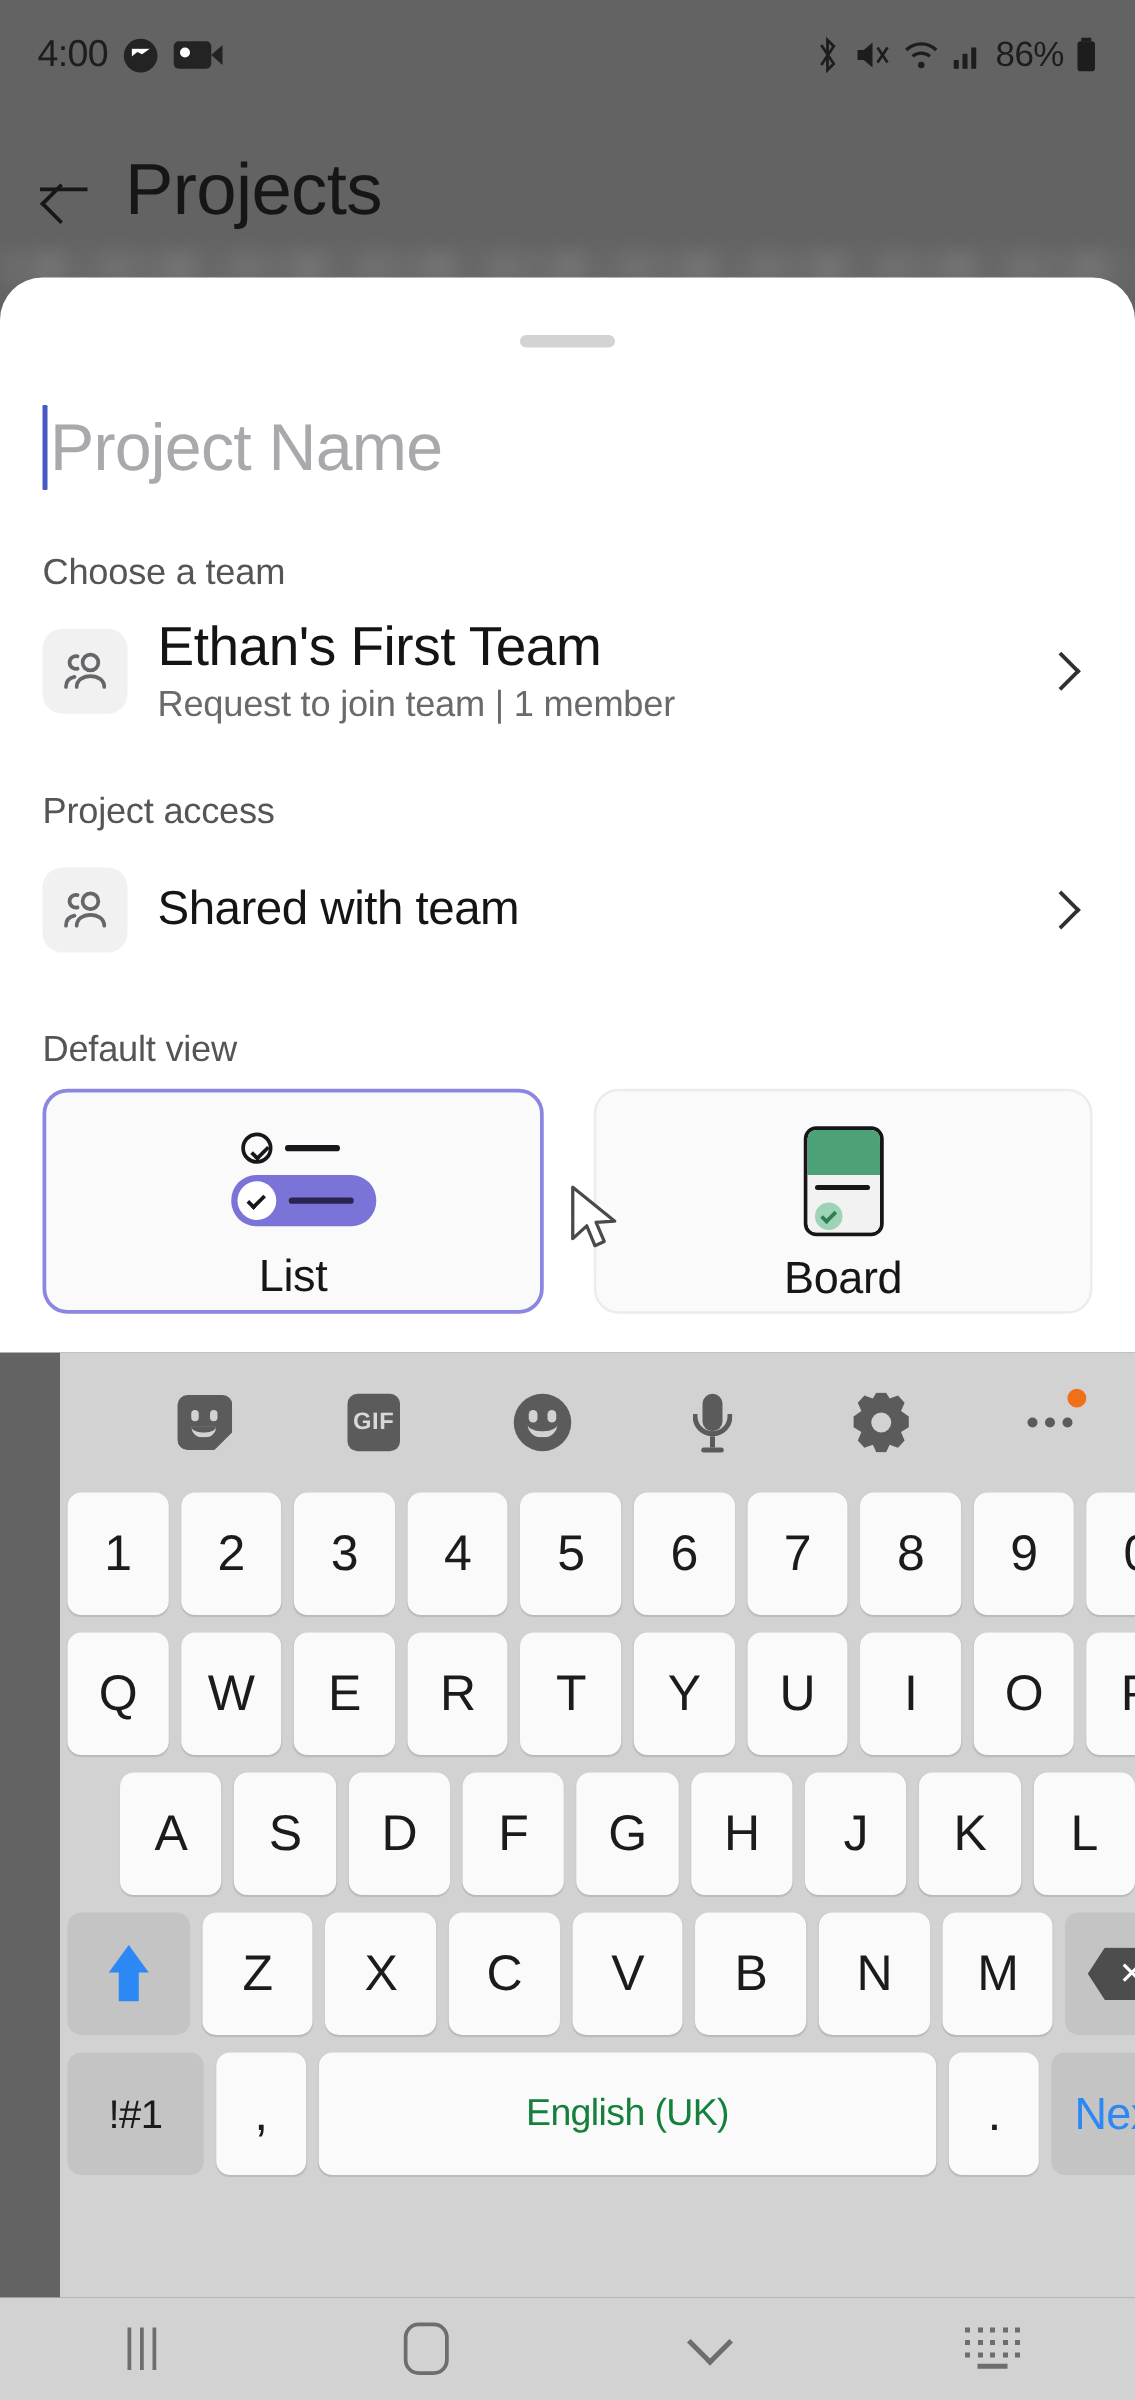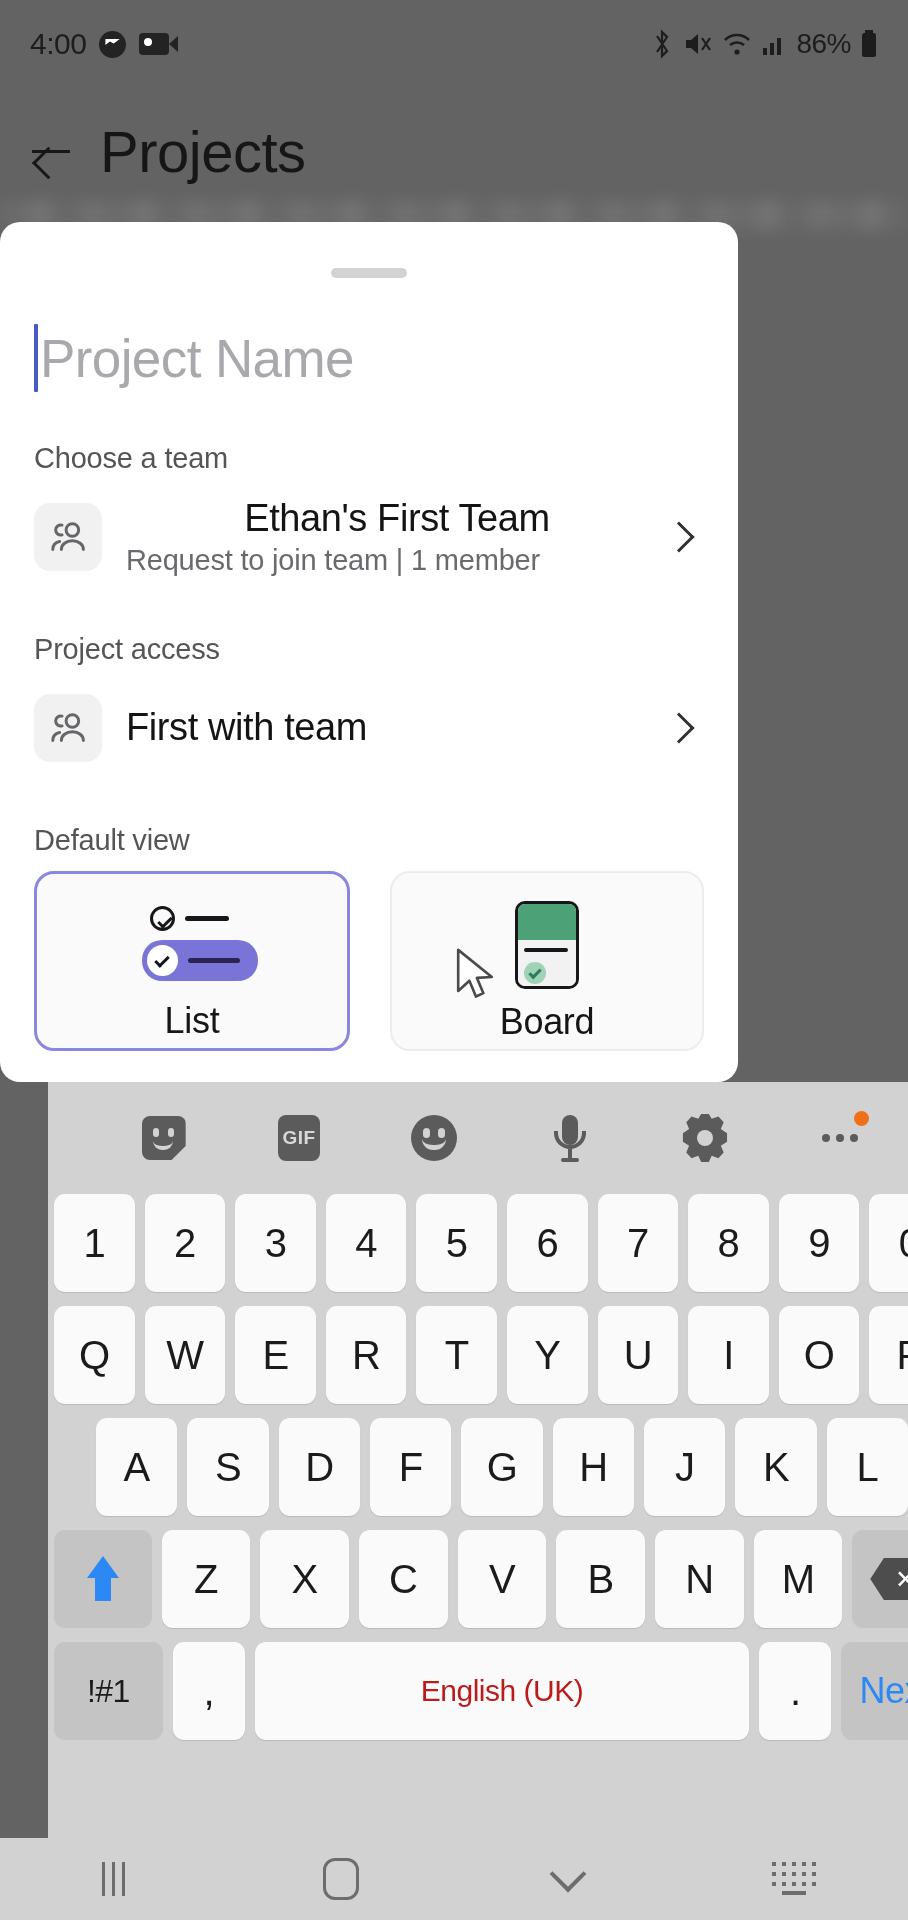--- a/index.html
+++ b/index.html
@@ -67,24 +67,23 @@
   .scrim-blur {
     position:absolute; top:200px; left:0; width:908px; height:30px;
     background: repeating-linear-gradient(90deg,
         #6e6e6e 0 28px, #787878 28px 52px, #6a6a6a 52px 80px, #747474 80px 104px);
     filter: blur(7px);
     opacity:.75;
   }
 
   
   .sheet {
-    position:absolute; top:222px; left:0; width:738px; height:860px;
+    position:absolute; top:222px; left:0; width:908px; height:860px;
     background:#fff; border-top-left-radius:34px; border-top-right-radius:34px;
     overflow:hidden;
-    border-radius:20px;
   }
   .grabber {
     width:76px; height:10px; border-radius:6px; background:#d3d3d3;
     margin: 46px auto 0;
   }
 
   .field-wrap { margin: 46px 34px 0; position:relative; display:flex; align-items:center; }
   .caret {
     width:4px; height:68px; background:#4759c4; border-radius:1px; flex:0 0 auto;
   }
@@ -98,21 +97,21 @@
 
   .row {
     margin: 16px 34px 0; display:flex; align-items:center; min-height:92px;
   }
   .row-ic {
     width:68px; height:68px; border-radius:16px; background:#f1f1f1;
     display:flex; align-items:center; justify-content:center; flex:0 0 auto;
   }
   .row-txt { margin-left:24px; flex:1 1 auto; min-width:0; }
   .row-title { font-size:37px; color:#141414; letter-spacing:-0.4px; line-height:1.15; }
-  .row-title.big { font-size:38px;text-align:center; }
+  .row-title.big { font-size:44px; }
   .row-sub { font-size:29px; color:#6a6a6e; margin-top:4px; letter-spacing:-0.2px; }
   .chev {
     width:22px; height:22px; border-right:3px solid #303034; border-top:3px solid #303034;
     transform: rotate(45deg); flex:0 0 auto; margin-right:14px;
   }
 
   
   .cards { margin: 14px 34px 0; display:flex; gap:40px; }
   .card {
     flex:1 1 0; height:180px; border-radius:20px; background:#fafafa;
@@ -203,21 +202,21 @@
   .key {
     background:#fafafa; border-radius:11px;
     height:98px; min-width:72px; flex:1 1 0;
     display:flex; align-items:center; justify-content:center;
     font-size:40px; color:#1b1b1b; letter-spacing:-0.5px;
     box-shadow: 0 1px 1px rgba(0,0,0,.12);
   }
   .row-letters2 { padding: 0 42px; }
   .key.func { background:#c4c4c4; box-shadow:none; }
   .key.blue { color:#2b88f5; font-size:36px; }
-  .key.space { flex: 5 1 0; font-size:30px; color:#b91c1c; }
+  .key.space { flex: 5 1 0; font-size:30px; color:#15803d; }
   .key.comma, .key.period { flex:0.7 1 0; }
   .key.sym { flex:1.1 1 0; font-size:32px; }
   .key.next { flex:1.1 1 0; }
   .key.shift { flex:1.1 1 0; }
   .key.bksp { flex:1.1 1 0; }
 
   .shift-ic { width:42px; height:46px; position:relative; }
   .shift-ic .head { position:absolute; left:5px; top:0; width:0;height:0;
     border-left:16px solid transparent; border-right:16px solid transparent; border-bottom:22px solid #2b88f5; }
   .shift-ic .body { position:absolute; left:13px; top:21px; width:16px;height:24px; background:#2b88f5; }
@@ -319,21 +318,21 @@
     <div class="row">
       <div class="row-ic">
         <svg class="people-svg" viewBox="0 0 24 24" fill="none" stroke="#66666a" stroke-width="1.7" stroke-linecap="round" stroke-linejoin="round">
           <circle cx="14.5" cy="8" r="3.6"></circle>
           <path d="M8.6 5.2a2.9 2.9 0 1 0 0 5.6"></path>
           <path d="M8.2 19.2c0-3 2.8-5 6.3-5s6.3 2 6.3 5"></path>
           <path d="M3.3 19.2c0-2.4 1.5-4.1 3.9-4.6"></path>
         </svg>
       </div>
       <div class="row-txt">
-        <div class="row-title" style="font-size:38px">First with team</div>
+        <div class="row-title" style="font-size:38px">Shared with team</div>
       </div>
       <div class="chev"></div>
     </div>
 
     <div class="section-label">Default view</div>
     <div class="cards">
 
       <div class="card selected">
         <div class="list-icon">
           <div class="li-row1">

